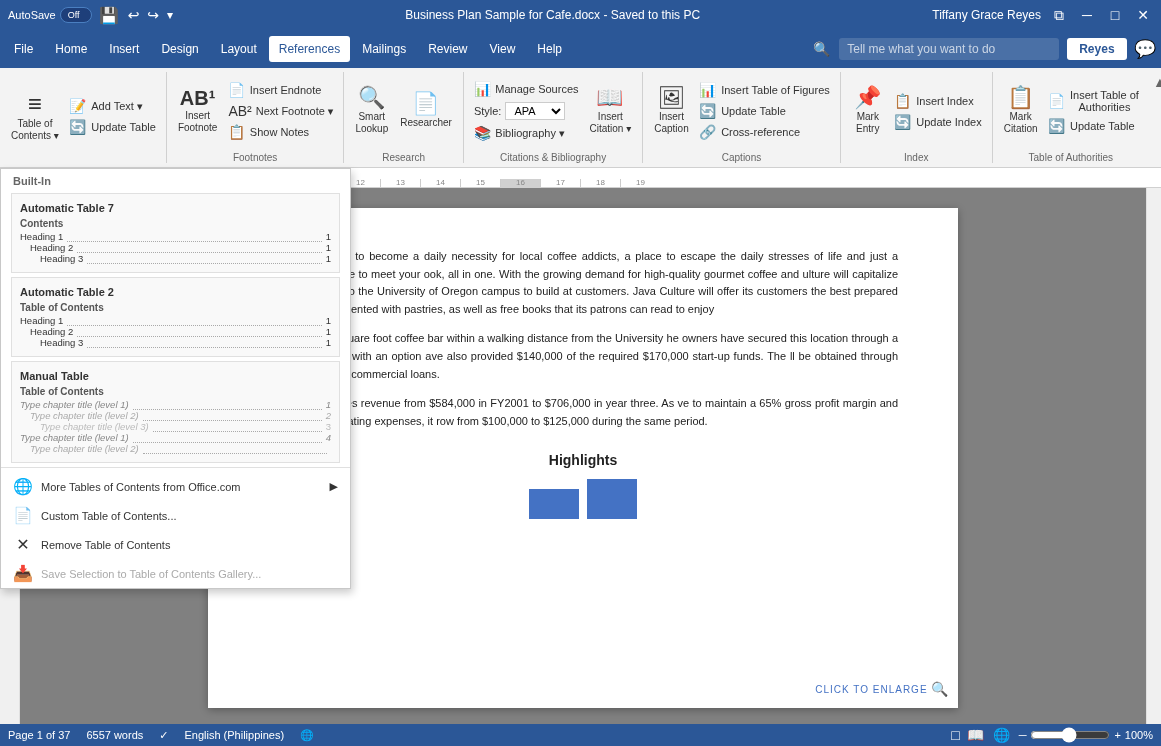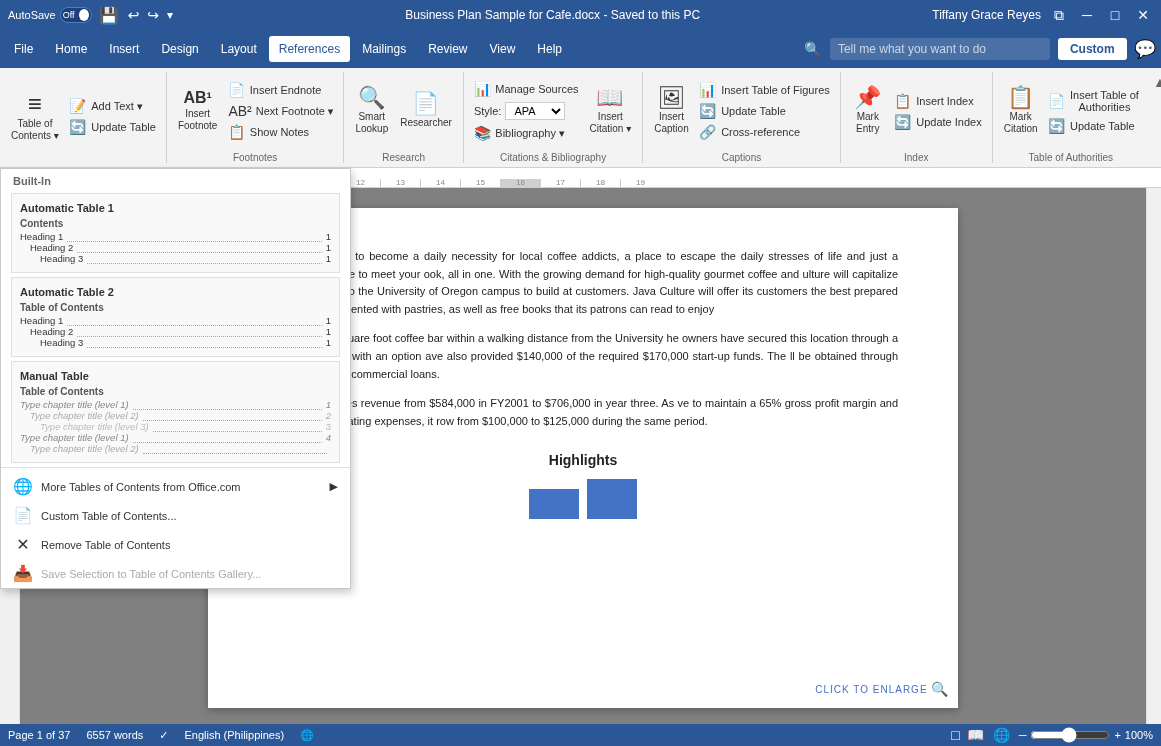--- a/index.html
+++ b/index.html
@@ -15,21 +15,21 @@
       justify-content: space-between;
       padding: 0 8px;
       font-size: 12px;
     }
     .title-bar-left { display: flex; align-items: center; gap: 8px; }
     .title-bar-center { flex: 1; text-align: center; font-size: 12px; }
     .title-bar-right { display: flex; align-items: center; gap: 8px; }
     .title-bar-btn { width: 20px; height: 20px; display: flex; align-items: center; justify-content: center; cursor: pointer; border: none; background: transparent; color: white; font-size: 14px; }
 
     .autosave-area { display: flex; align-items: center; gap: 4px; font-size: 11px; }
-    .autosave-toggle { background: #1e3f7a; border: 1px solid #4a7fc1; border-radius: 10px; width: 32px; height: 16px; display: flex; align-items: center; padding: 2px; }
+    .autosave-toggle { background: #1e3f7a; border: 1px solid #4a7fc1; border-radius: 10px; width: 32px; height: 16px; display: flex; align-items: center; padding: 2px; flex-direction: column; }
     .autosave-knob { background: white; width: 12px; height: 12px; border-radius: 50%; margin-left: auto; }
 
     
     .menu-bar {
       background: #2b5797;
       height: 38px;
       display: flex;
       align-items: center;
       padding: 0 4px;
       gap: 2px;
@@ -293,21 +293,21 @@
   <div class="menu-item">Design</div>
   <div class="menu-item">Layout</div>
   <div class="menu-item active">References</div>
   <div class="menu-item">Mailings</div>
   <div class="menu-item">Review</div>
   <div class="menu-item">View</div>
   <div class="menu-item">Help</div>
   <div class="menu-right">
     <span style="color:white;font-size:14px;">🔍</span>
     <input class="search-box" placeholder="Tell me what you want to do" style="">
-    <button class="share-btn">Custom</button>
+    <button class="share-btn">Reyes</button>
     <span class="comment-icon">💬</span>
   </div>
 </div>
 
 <div class="ribbon">
 
   <div class="ribbon-content">
 
     <div class="ribbon-group">
       <div class="ribbon-group-content">
@@ -327,21 +327,21 @@
             <span>Update Table</span>
           </button>
         </div>
       </div>
       <div class="ribbon-group-label"></div>
     </div>
 
     <div class="ribbon-group">
       <div class="ribbon-group-content">
         <button class="ribbon-btn">
-          <span class="btn-icon" style="font-size:16px;font-weight:bold;">AB¹</span>
+          <span class="btn-icon" style="font-size:20px;font-weight:bold;">AB¹</span>
           <span class="btn-label">Insert<br>Footnote</span>
         </button>
         <div class="ribbon-col">
           <button class="ribbon-btn-small">
             <span class="icon">📄</span>
             <span>Insert Endnote</span>
           </button>
           <button class="ribbon-btn-small">
             <span class="icon">AB²</span>
             <span>Next Footnote ▾</span>
@@ -516,21 +516,21 @@
       </div>
     </div>
   </div>
   <div class="right-sidebar"></div>
 </div>
 
 <div class="toc-dropdown">
   <div class="toc-section-label">Built-In</div>
 
   <div class="toc-item">
-    <div class="toc-item-title">Automatic Table 1</div>
+    <div class="toc-item-title">Automatic Table 7</div>
     <div class="toc-preview">
       <div style="font-size:10px;font-weight:600;margin-bottom:2px;">Contents</div>
       <div class="toc-preview-heading">
         <span>Heading 1</span>
         <span class="toc-dots"></span>
         <span>1</span>
       </div>
       <div class="toc-preview-sub">
         <span>Heading 2</span>
         <span class="toc-dots"></span>

